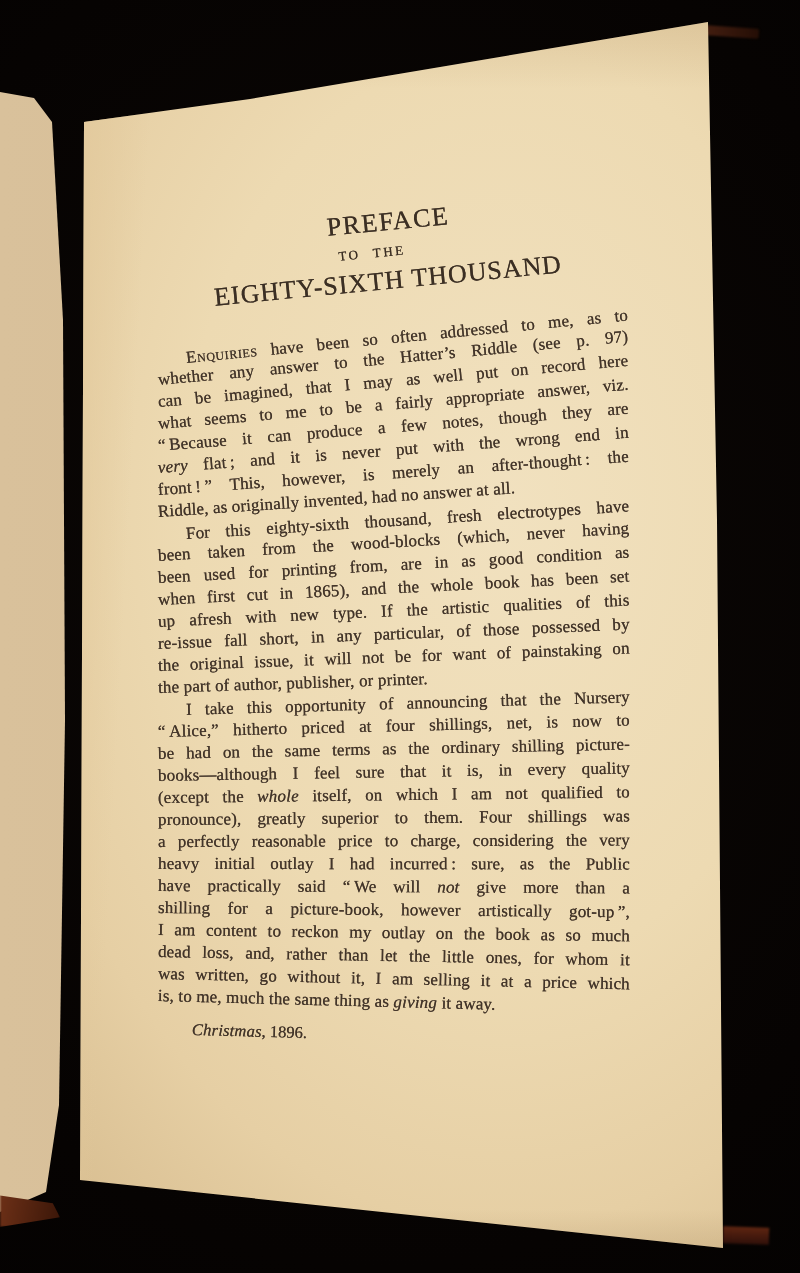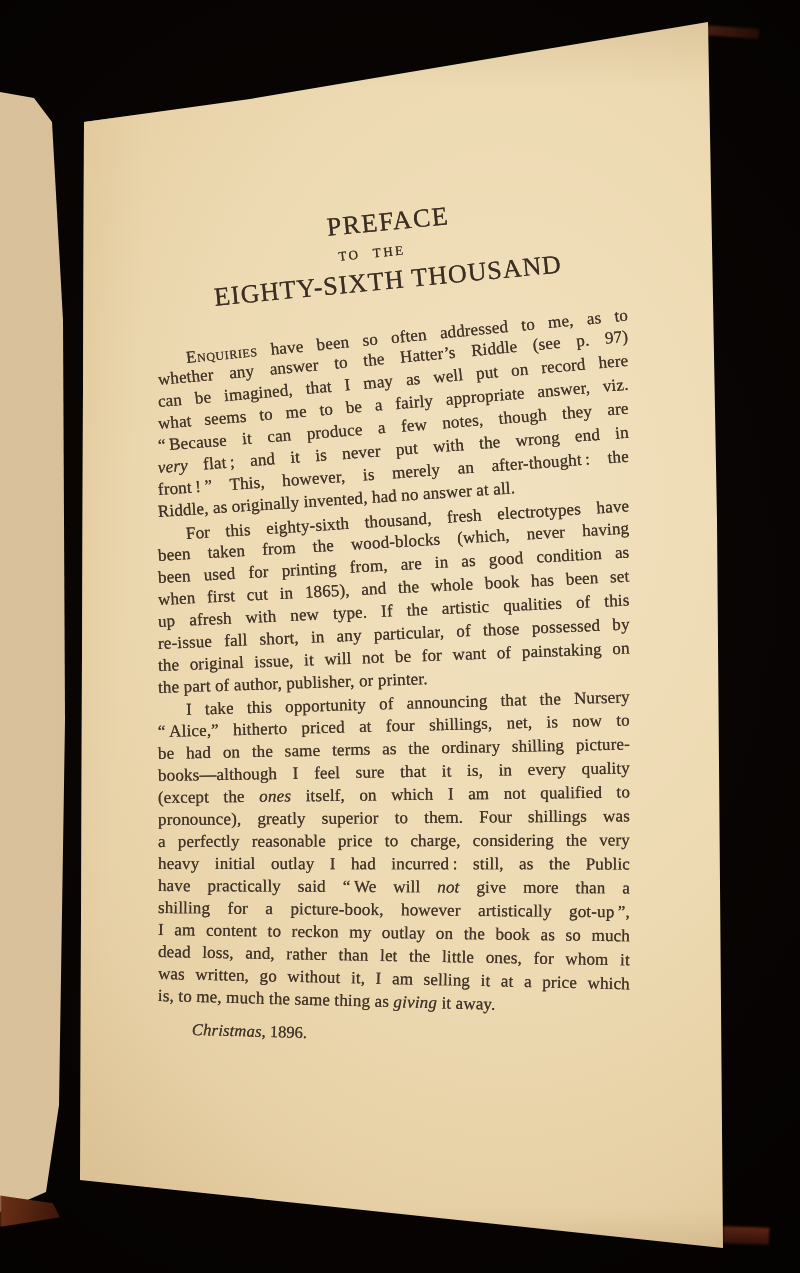--- a/index.html
+++ b/index.html
@@ -90,24 +90,24 @@
           <div class="line" style="top: 567px; transform: rotate(-3.08621deg);">been used for printing from, are in as good condition as</div>
           <div class="line" style="top: 589px; transform: rotate(-2.84483deg);">when first cut in 1865), and the whole book has been set</div>
           <div class="line" style="top: 611px; transform: rotate(-2.60345deg);">up afresh with new type.  If the artistic qualities of this</div>
           <div class="line" style="top: 633px; transform: rotate(-2.36207deg);">re-issue fall short, in any particular, of those possessed by</div>
           <div class="line" style="top: 655px; transform: rotate(-2.12069deg);">the original issue, it will not be for want of painstaking on</div>
           <div class="line last" style="top: 677px; transform: rotate(-1.87931deg);">the part of author, publisher, or printer.</div>
           <div class="line indent" style="top: 699px; transform: rotate(-1.63793deg);">I take this opportunity of announcing that the Nursery</div>
           <div class="line" style="top: 721px; transform: rotate(-1.39655deg);">“ Alice,” hitherto priced at four shillings, net, is now to</div>
           <div class="line" style="top: 743px; transform: rotate(-1.15517deg);">be had on the same terms as the ordinary shilling picture-</div>
           <div class="line" style="top: 765px; transform: rotate(-0.913793deg);">books—although I feel sure that it is, in every quality</div>
-          <div class="line" style="top: 787px; transform: rotate(-0.672414deg);">(except the <i>ones</i> itself, on which I am not qualified to</div>
+          <div class="line" style="top: 787px; transform: rotate(-0.672414deg);">(except the <i>whole</i> itself, on which I am not qualified to</div>
           <div class="line" style="top: 809px; transform: rotate(-0.431034deg);">pronounce), greatly superior to them.  Four shillings was</div>
           <div class="line" style="top: 831px; transform: rotate(-0.189655deg);">a perfectly reasonable price to charge, considering the very</div>
-          <div class="line" style="top: 853px; transform: rotate(0.0517241deg);">heavy initial outlay I had incurred : still, as the Public</div>
+          <div class="line" style="top: 853px; transform: rotate(0.0517241deg);">heavy initial outlay I had incurred : sure, as the Public</div>
           <div class="line" style="top: 875px; transform: rotate(0.293103deg);">have practically said “ We will <i>not</i> give more than a</div>
           <div class="line" style="top: 897px; transform: rotate(0.534483deg);">shilling for a picture-book, however artistically got-up ”,</div>
           <div class="line" style="top: 919px; transform: rotate(0.775862deg);">I am content to reckon my outlay on the book as so much</div>
           <div class="line" style="top: 941px; transform: rotate(1.01724deg);">dead loss, and, rather than let the little ones, for whom it</div>
           <div class="line" style="top: 963px; transform: rotate(1.25862deg);">was written, go without it, I am selling it at a price which</div>
           <div class="line last" style="top: 985px; transform: rotate(1.5deg);">is, to me, much the same thing as <i>giving</i> it away.</div>
         </div>
       <div class="date-line"><i>Christmas</i>, 1896.</div>
     </div>
   </div>

